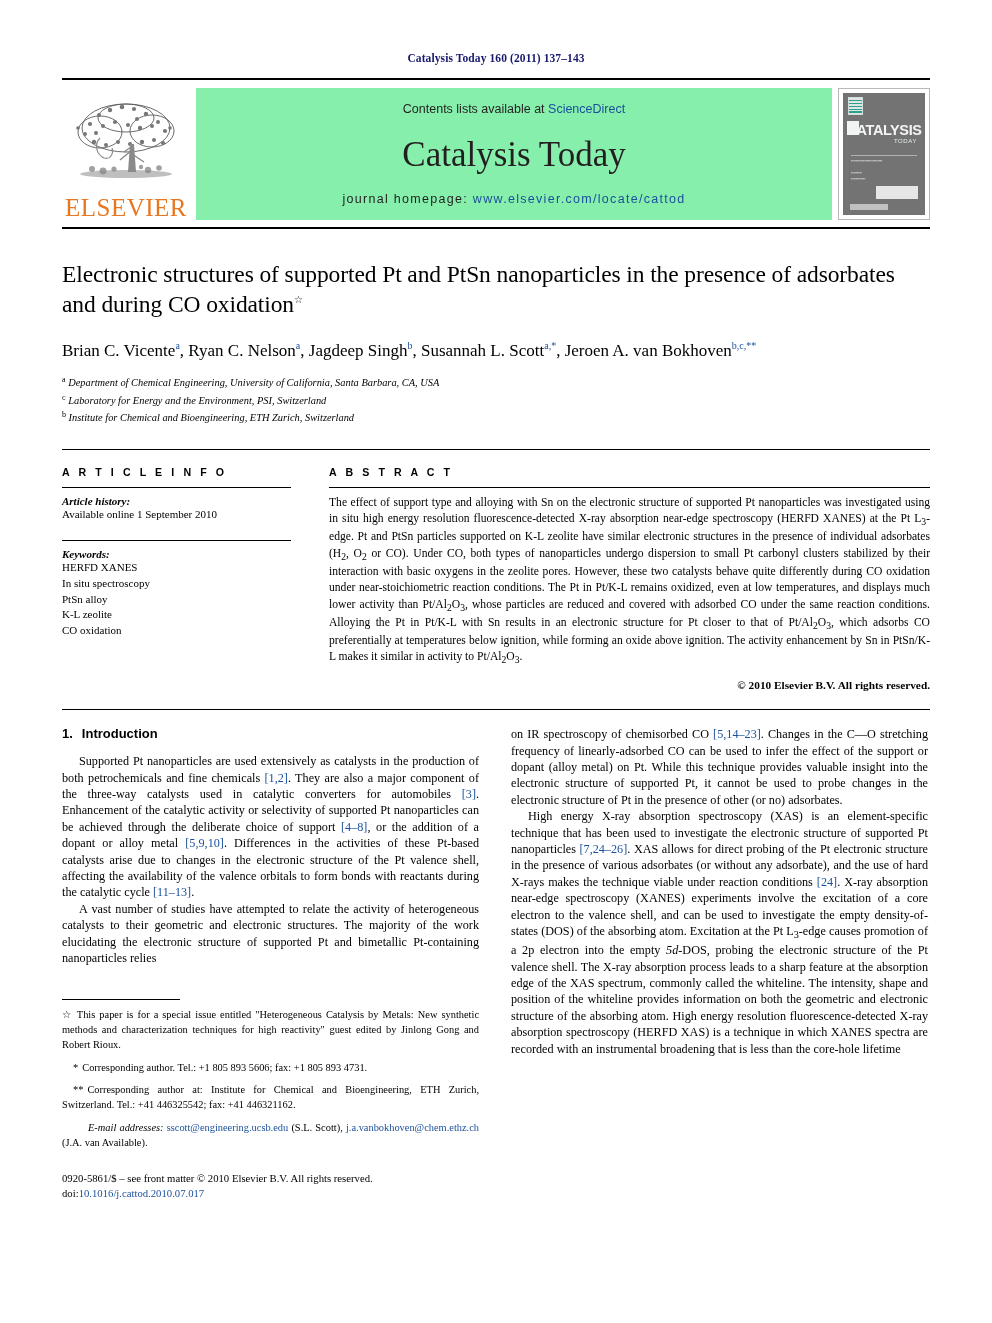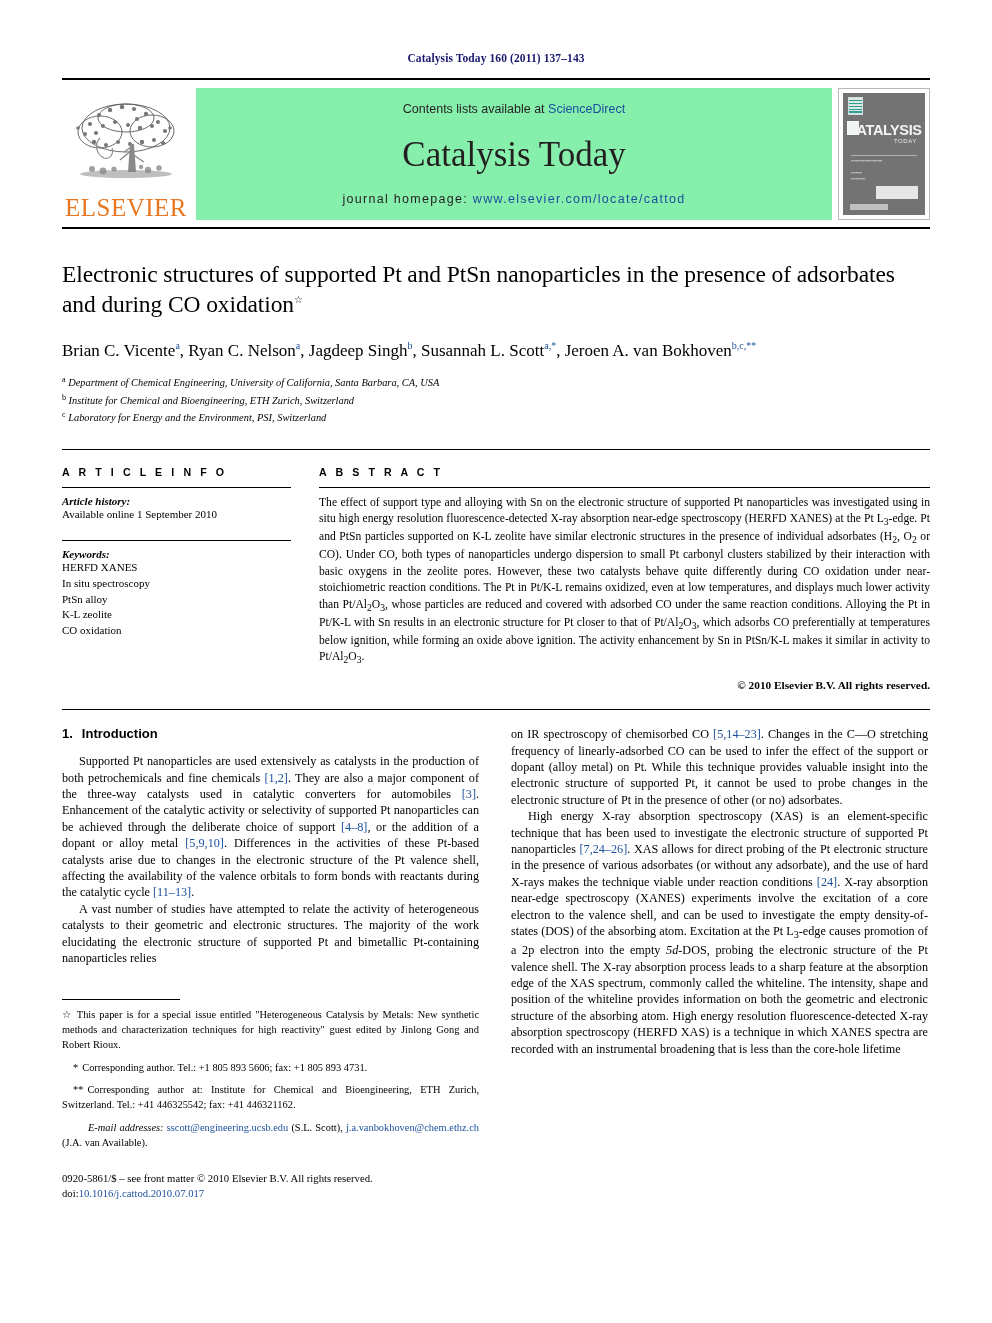--- a/index.html
+++ b/index.html
@@ -186,21 +186,21 @@
     line-height: 1.55;
   }
   .affiliations .lbl { font-style: normal; font-size: 8px; vertical-align: super; }
 
   
   .info-abstract {
     margin-top: 22px;
     border-top: 1.6px solid #000;
     padding-top: 16px;
     display: flex;
-    gap: 0;
+    gap: 10px;
   }
   .col-info { width: 257px; flex: 0 0 257px; padding-right: 28px; box-sizing: border-box; }
   .col-abstract { flex: 1 1 auto; }
   .sec-label {
     font-family: "Liberation Sans", sans-serif;
     font-size: 10.6px;
     font-weight: bold;
     letter-spacing: 3.1px;
     margin-bottom: 9px;
   }
@@ -366,22 +366,22 @@
     <div class="authors">
       <span>Brian C. Vicente</span><sup class="aff-mark">a</sup>,
       <span>Ryan C. Nelson</span><sup class="aff-mark">a</sup>,
       <span>Jagdeep Singh</span><sup class="aff-mark">b</sup>,
       <span>Susannah L. Scott</span><sup class="aff-mark">a,*</sup>,
       <span>Jeroen A. van Bokhoven</span><sup class="aff-mark">b,c,**</sup>
     </div>
 
     <div class="affiliations">
       <div><span class="lbl">a</span> <span>Department of Chemical Engineering, University of California, Santa Barbara, CA, USA</span></div>
+      <div><span class="lbl">c</span> <span>Laboratory for Energy and the Environment, PSI, Switzerland</span></div>
       <div><span class="lbl">b</span> <span>Institute for Chemical and Bioengineering, ETH Zurich, Switzerland</span></div>
-      <div><span class="lbl">c</span> <span>Laboratory for Energy and the Environment, PSI, Switzerland</span></div>
     </div>
   </div>
 
   <div class="info-abstract">
 
     <div class="col-info">
       <div class="sec-label">A R T I C L E  I N F O</div>
       <div class="hr-thin"></div>
       <div class="info-head">Article history:</div>
       <div class="info-line">Available online 1 September 2010</div>

